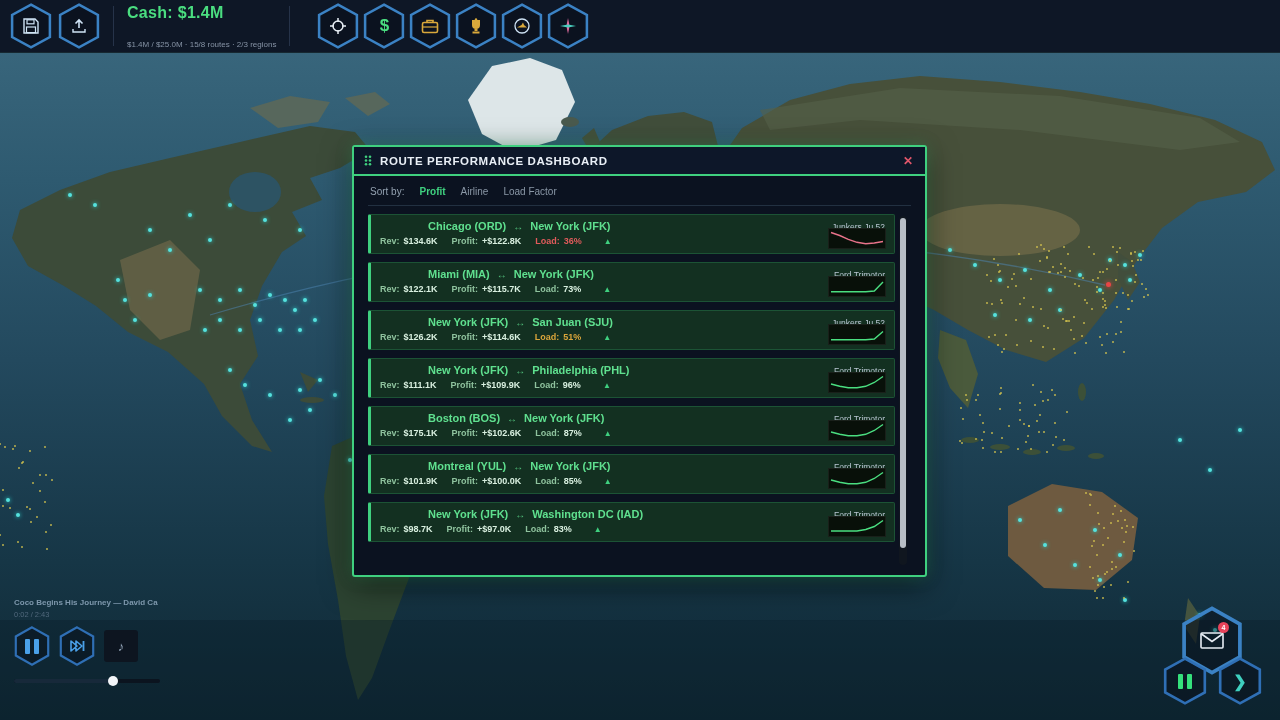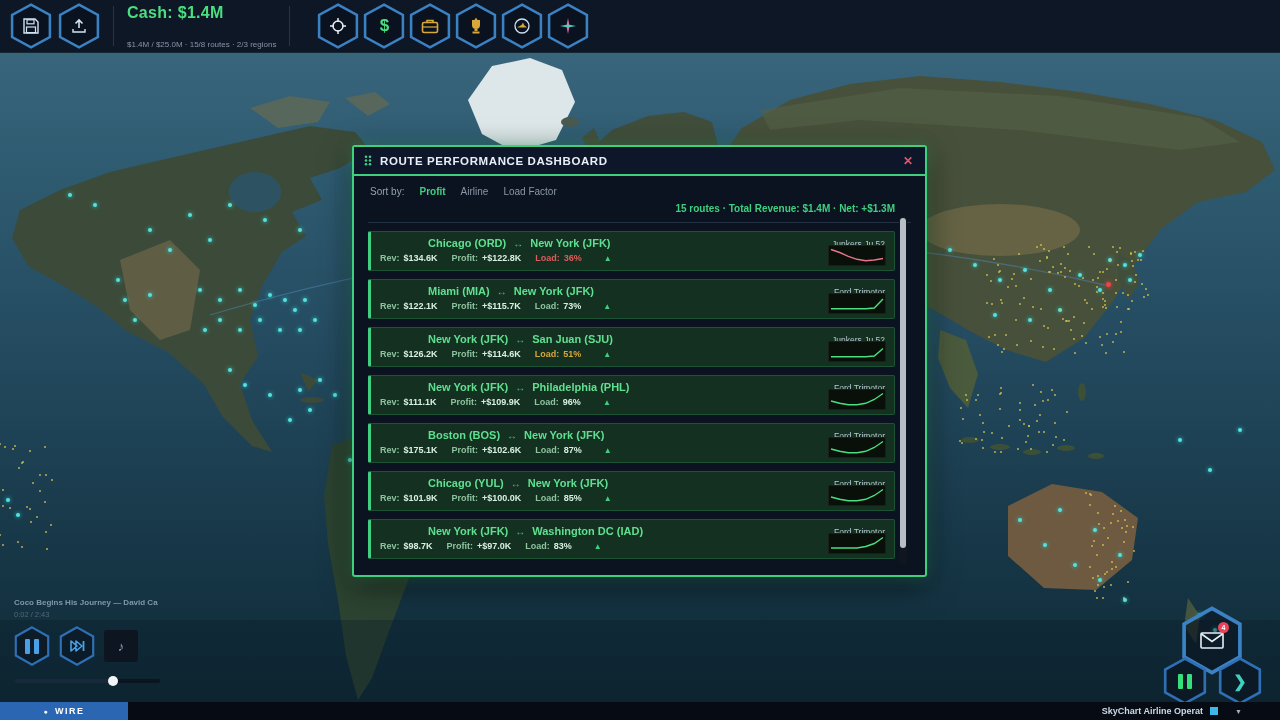--- a/index.html
+++ b/index.html
@@ -612,21 +612,20 @@
     </div>
     <div class="m-body">
       <div class="sortrow">
         <span class="lbl">Sort by:</span>
         <span id="sort-opts" style="display:flex;gap:15px;">
             <span class="sortopt active">Profit</span>
             <span class="sortopt">Airline</span>
             <span class="sortopt">Load Factor</span>
           </span>
       </div>
-      <div class="summary">15 routes · Total Revenue: $1.4M · Net: +$1.3M</div>
       <div class="listdiv"></div>
       <div id="route-list">
   <div class="card">
     <div class="r1">
       <span class="c1">Chicago (ORD)</span>
       <span class="arr">↔</span>
       <span class="c2">New York (JFK)</span>
       <span class="ac">Junkers Ju 52</span>
     </div>
     <div class="r2">
@@ -722,21 +721,21 @@
       <span class="val v-load">87%</span>
       <span class="tri">▲</span>
     </div>
     <svg class="spark" viewBox="0 0 56 19" preserveAspectRatio="none">
               <polyline points="2.0,11.0 10.7,13.3 19.3,14.8 28.0,14.8 36.7,13.3 45.3,9.5 54.0,3.5" fill="none" stroke="#4ade80" stroke-width="1.4"></polyline>
             </svg>
   </div>
 
   <div class="card">
     <div class="r1">
-      <span class="c1">Chicago (YUL)</span>
+      <span class="c1">Montreal (YUL)</span>
       <span class="arr">↔</span>
       <span class="c2">New York (JFK)</span>
       <span class="ac">Ford Trimotor</span>
     </div>
     <div class="r2">
       <span class="lab l-rev">Rev:</span>
       <span class="val v-rev">$101.9K</span>
       <span class="lab l-pro">Profit:</span>
       <span class="val v-pro">+$100.0K</span>
       <span class="lab l-load">Load:</span>
@@ -830,25 +829,14 @@
         <i></i>
       </span>
   </div>
   <div class="hexbtn brc hex-next2">
       <svg class="hexbg" viewBox="0 0 40 44" preserveAspectRatio="none">
         <polygon points="20,1.5 38,11.5 38,32.5 20,42.5 2,32.5 2,11.5" fill="rgba(8,14,24,.45)" stroke="#2f6fb5" stroke-width="2.4"></polygon>
       </svg>
     <span class="ico chev">❯</span>
   </div>
 
-  <footer class="bbar">
-    <div class="wire">
-      <span class="b">●</span>
-      <span>WIRE</span>
-    </div>
-    <div class="ticker">
-      <span>SkyChart Airline Operat</span>
-      <span class="sq"></span>
-    </div>
-    <span class="tick-dd">▼</span>
-  </footer>
 
 </div>
 
 </body></html>

